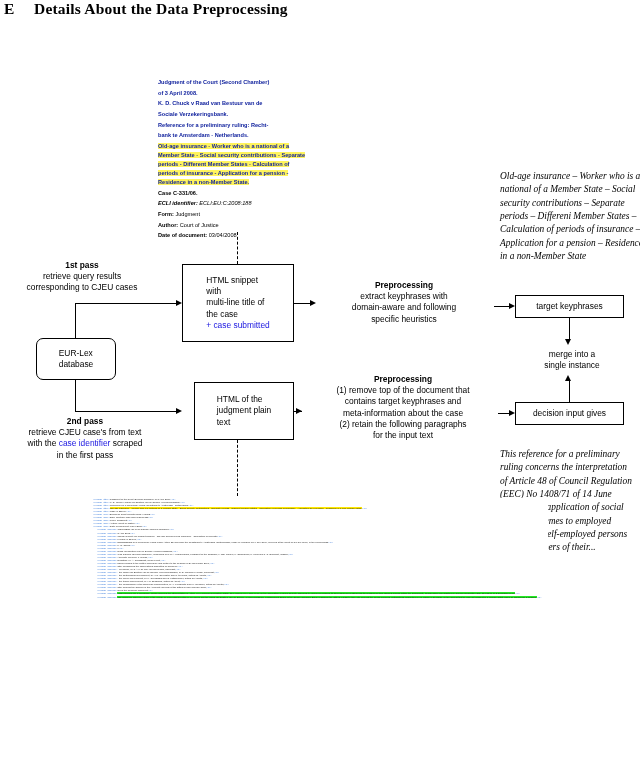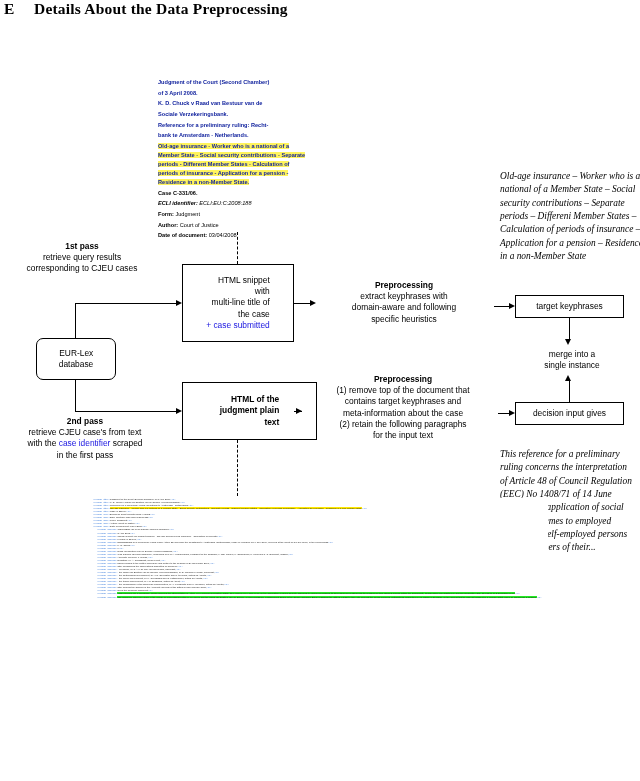--- a/index.html
+++ b/index.html
@@ -23,33 +23,33 @@
   #eurlex-snippet .meta .v{font-weight:normal;}
   #eurlex-snippet .ecli{font-style:italic;font-weight:bold;color:#000;}
   #eurlex-snippet .ecli .v{font-weight:normal;font-style:italic;}
   #eurlex-snippet .row{margin:0 0 1.6px 0;}
 
   
   .flabel{font-size:8.4px;line-height:1.33;text-align:center;}
   .flabel b{font-weight:bold;}
   .blue{color:#1a16e0;}
 
-  #pass1-label{left:6px;top:241px;width:152px;}
+  #pass1-label{left:6px;top:260px;width:152px;}
   #pass2-label{left:2px;top:416px;width:166px;}
   #prep1-label{left:318px;top:280px;width:172px;}
   #prep2-label{left:300px;top:374px;width:206px;}
   #merge-label{left:520px;top:349px;width:104px;}
 
   
-  .box{border:1.4px solid #000;background:#fff;text-align:right;
+  .box{border:1.4px solid #000;background:#fff;text-align:left;
        font-size:8.4px;line-height:1.35;display:flex;align-items:center;
        justify-content:center;box-sizing:border-box;}
   #eurlex-db{left:36px;top:338px;width:80px;height:42px;border-radius:7px;}
   #html-snippet-box{left:182px;top:264px;width:112px;height:78px;padding:4px 3px;}
-  #html-plain-box{left:182px;top:382px;width:135px;height:58px;font-weight:bold;}
+  #html-plain-box{left:194px;top:382px;width:100px;height:58px;}
   #target-keyphrases-box{left:515px;top:295px;width:109px;height:23px;}
   #decision-input-box{left:515px;top:402px;width:109px;height:23px;}
 
   
   .ln-h,.ln-v{background:#000;}
   .ln-h{height:1.4px;}
   .ln-v{width:1.4px;}
   .dash-v{width:0;border-left:1.4px dashed #000;}
 
   

